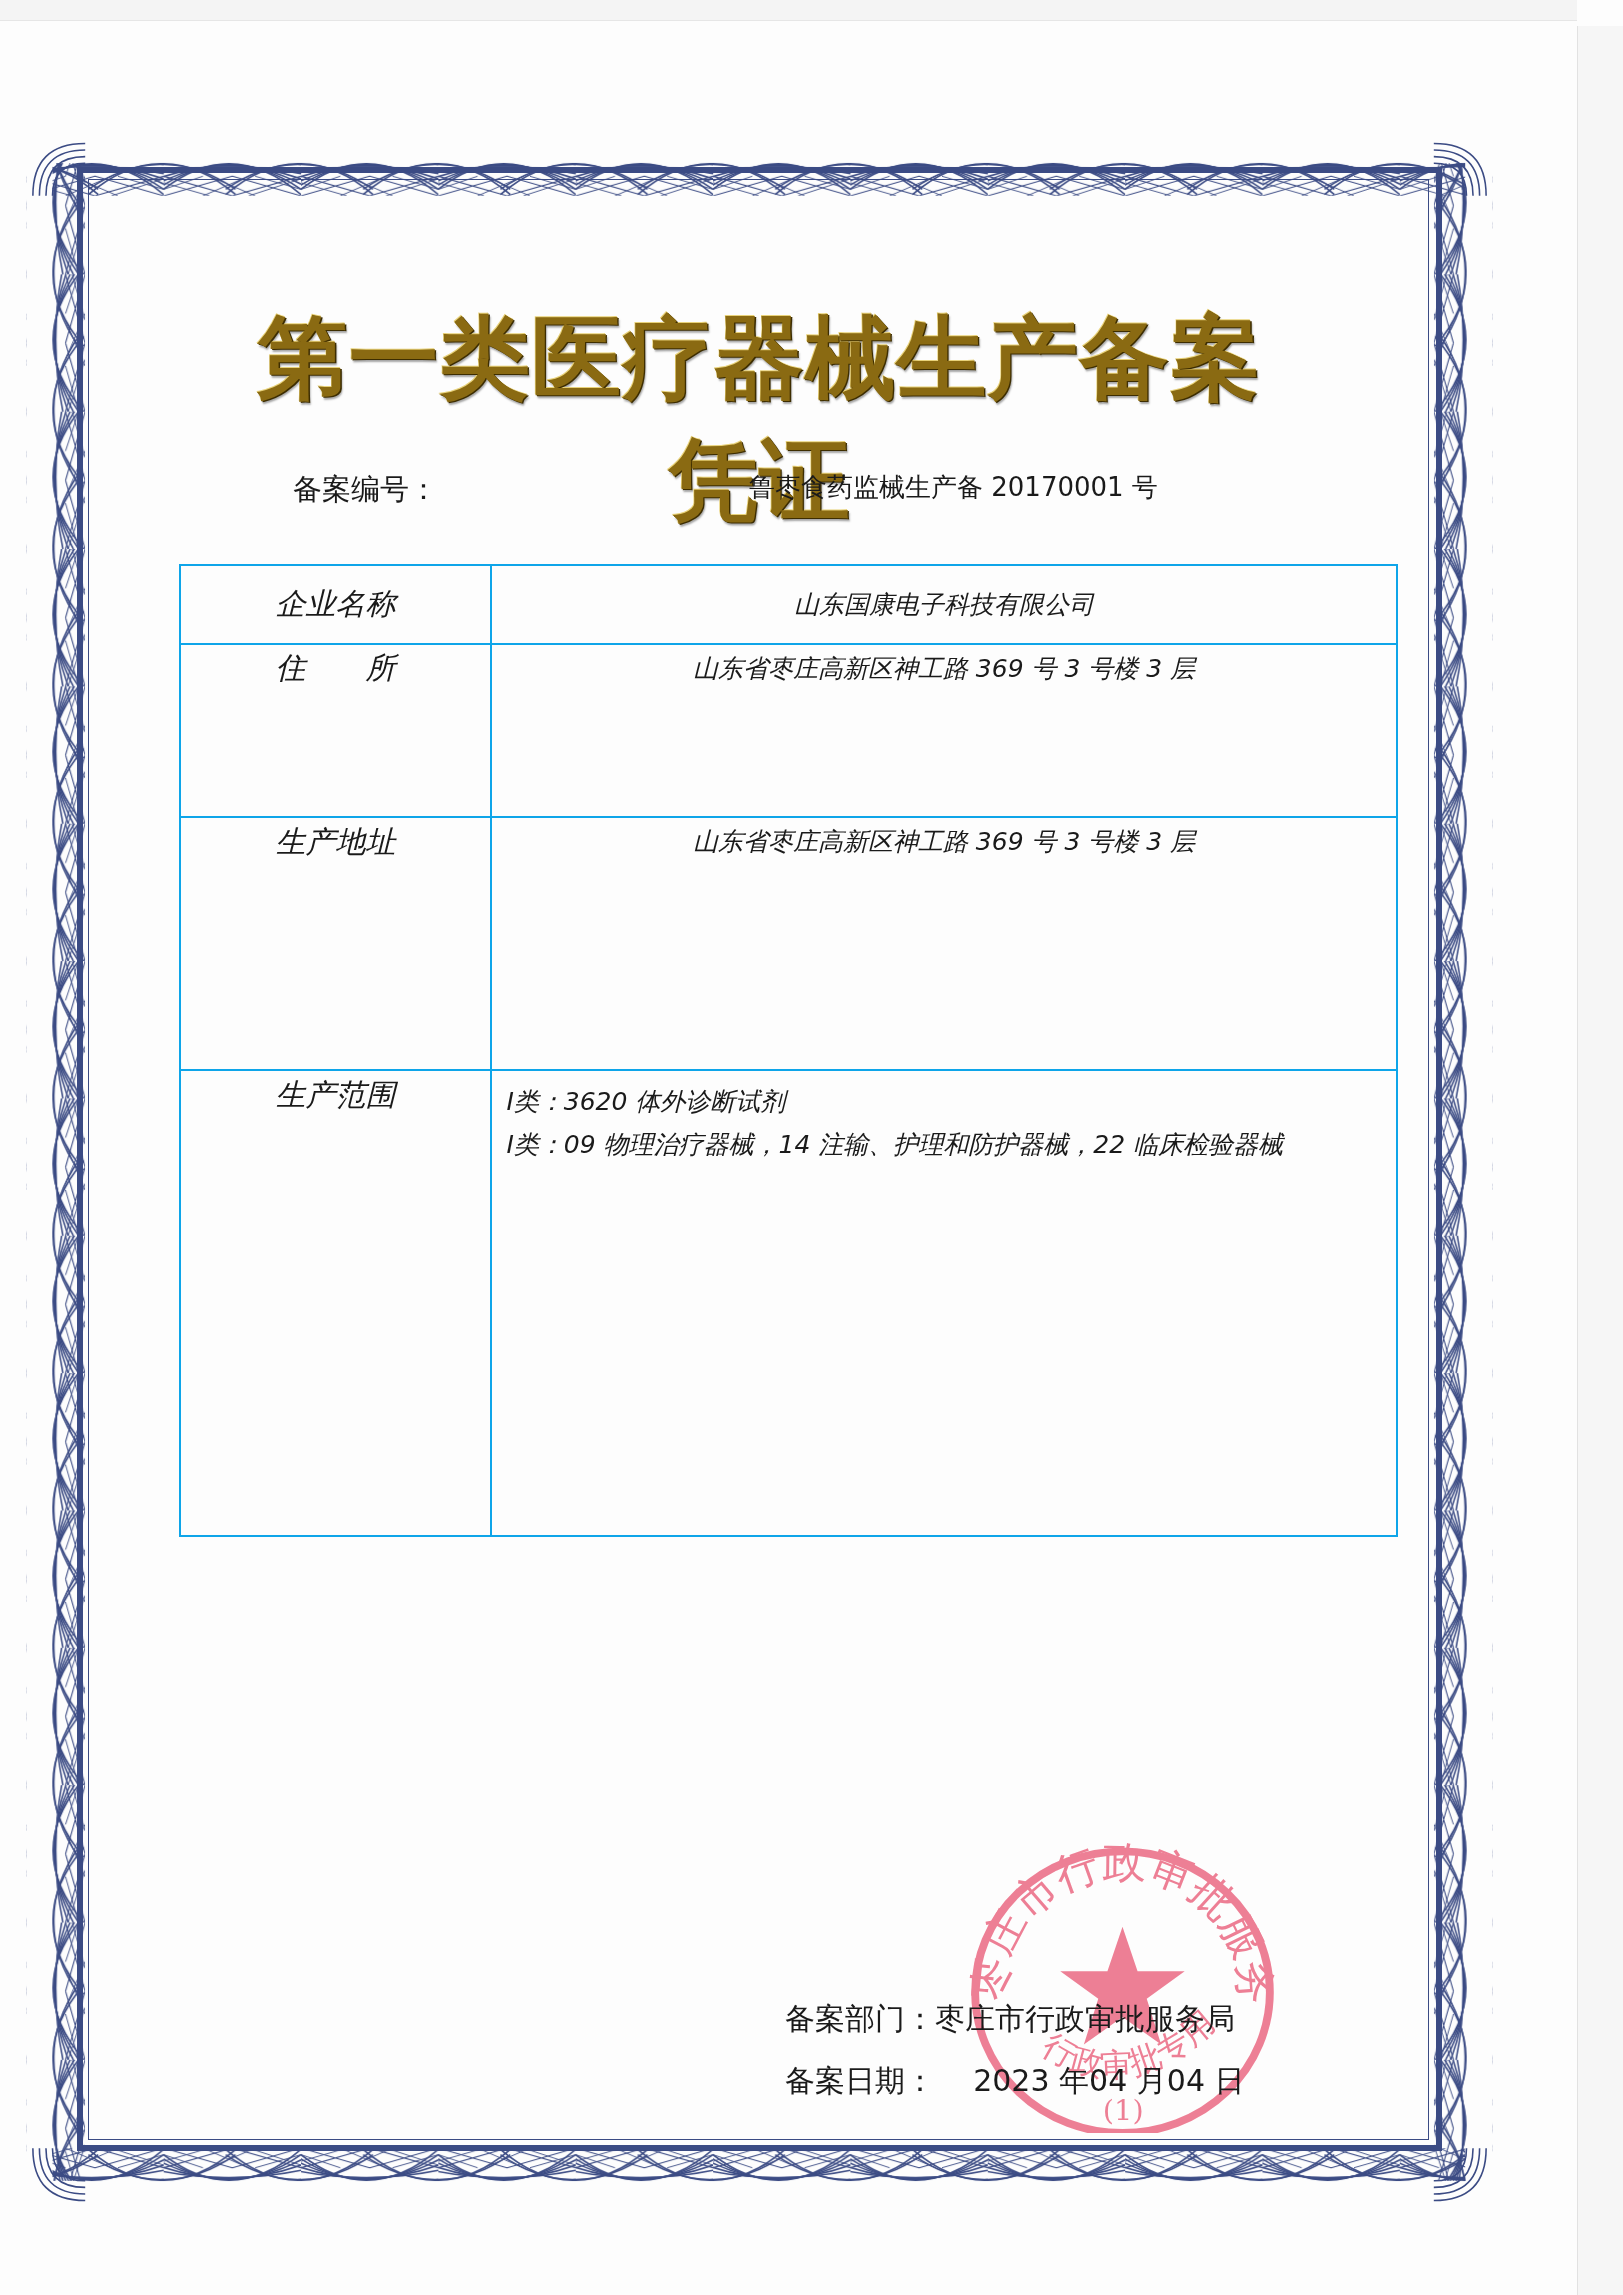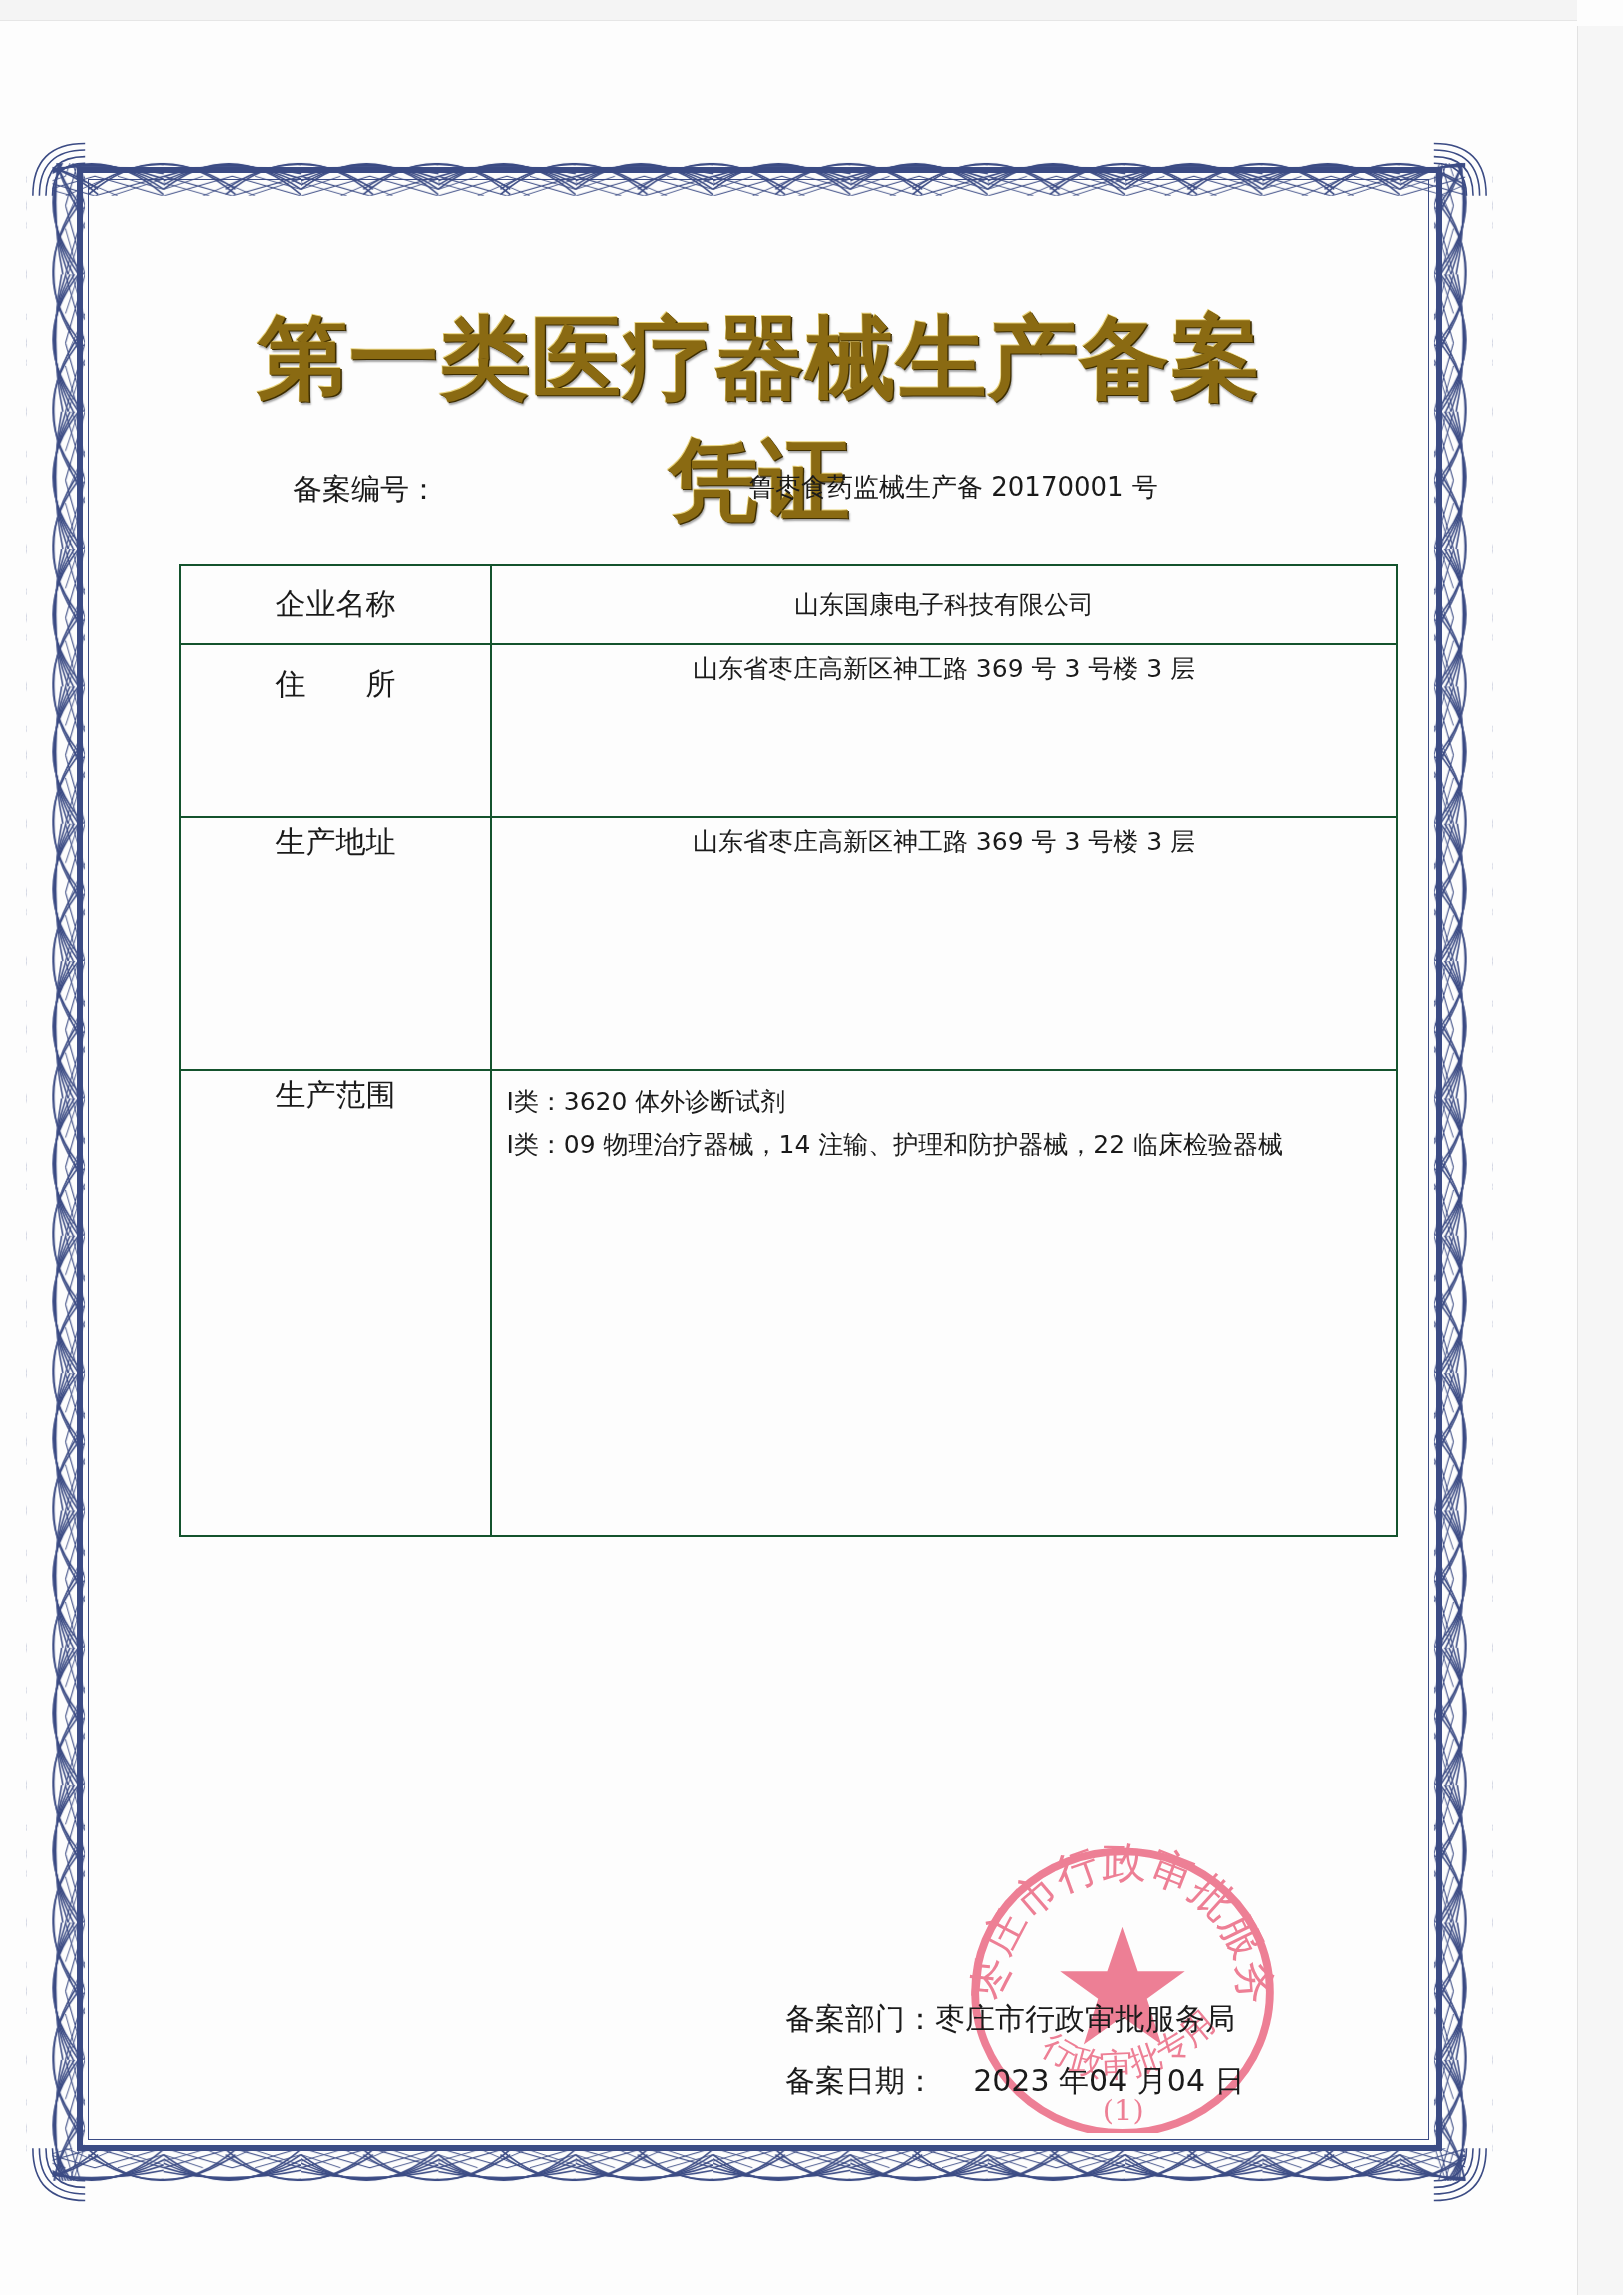--- a/index.html
+++ b/index.html
@@ -39,21 +39,21 @@
     position: absolute; left: 293px; top: 470px; font-size: 29px;
   }
   .record-no-value {
     position: absolute; left: 733px; top: 470px; font-size: 26px; margin-left: 16px;
   }
   table.info {
     position: absolute; left: 179px; top: 564px; width: 1219px;
     border-collapse: collapse; table-layout: fixed;
   }
   table.info td {
-    border: 2px solid #14532d; padding: 0; vertical-align: middle; text-align: center;
+    border: 2px solid #0ea5e9; padding: 0; vertical-align: middle; text-align: center; font-style: italic;
   }
   table.info td.label { width: 309px; font-size: 30px; }
   table.info td.value { font-size: 25px; }
   table.info tr.top td { vertical-align: top; padding-top: 15.7px; }
   .scope-cell { text-align: left !important; padding-left: 14.4px !important; padding-top: 9.2px !important; }
   .scope-line { font-size: 25px; line-height: 43px; white-space: nowrap; }
   .dept {
     position: absolute; left: 785px; top: 1999px; font-size: 30px; white-space: nowrap;
   }
   .date {
@@ -144,21 +144,21 @@
 <div class="record-no-label">备案编号：</div>
 <div class="record-no-value">鲁枣食药监械生产备 20170001 号</div>
 
 <table class="info">
   <tbody>
       <tr style="height:79px;">
     <td class="label">企业名称</td>
     <td class="value">山东国康电子科技有限公司</td>
   </tr>
   <tr class="top" style="height:173px;">
-    <td class="label" style="padding-top:19px;">住　　所</td>
+    <td class="label" style="padding-top:3px;">住　　所</td>
     <td class="value" style="padding-top:6.5px;">山东省枣庄高新区神工路 369 号 3 号楼 3 层</td>
   </tr>
   <tr class="top" style="height:253px;">
     <td class="label" style="padding-top:3.9px;">生产地址</td>
     <td class="value" style="padding-top:6.5px;">山东省枣庄高新区神工路 369 号 3 号楼 3 层</td>
   </tr>
   <tr class="top" style="height:466px;">
     <td class="label" style="padding-top:3.9px;">生产范围</td>
     <td class="value scope-cell">
       <div class="scope-line">Ⅰ类：3620 体外诊断试剂</div>

